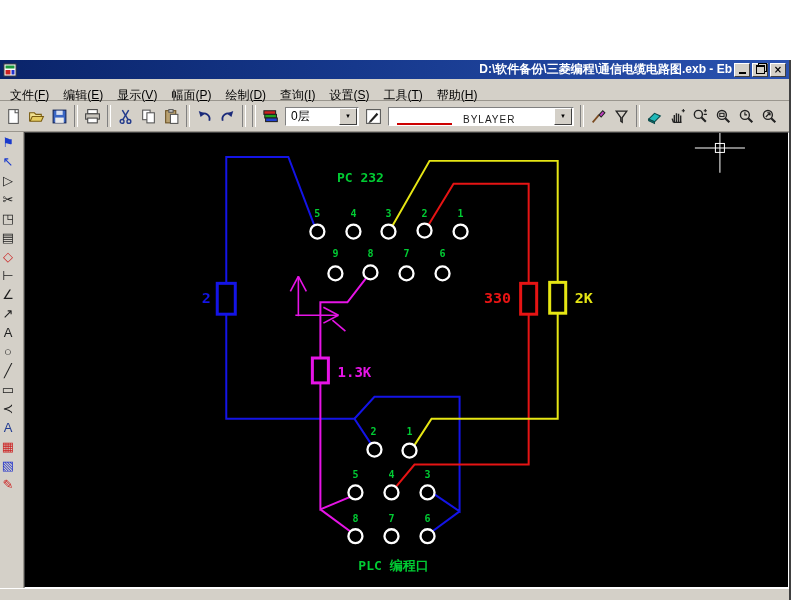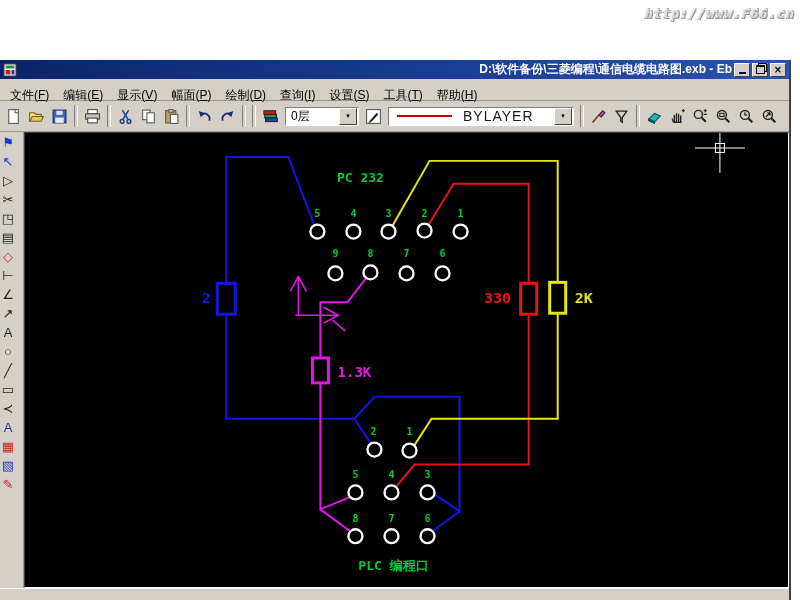--- a/index.html
+++ b/index.html
@@ -22,41 +22,40 @@
   .g-cls{font:bold 10px "DejaVu Sans",sans-serif;color:#000;line-height:10px;}
   
   .menubar{height:21px;display:flex;align-items:center;padding-left:3px;font-size:12px;color:#000;
     border-bottom:1px solid #9a968e;flex:0 0 auto;}
   .menu-item{padding:2px 7px;margin-top:12px;}
   
   .toolbar{height:30px;display:flex;align-items:center;padding:0 2px;border-bottom:1px solid #9a968e;flex:0 0 auto;}
   .tbtn{width:23px;height:23px;display:flex;align-items:center;justify-content:center;flex:0 0 auto;}
   .sep{width:2px;height:22px;border-left:1px solid #808080;border-right:1px solid #fff;margin:0 3px;flex:0 0 auto;}
   .combo{height:19px;background:#fff;border:1px solid;border-color:#808080 #fff #fff #808080;
-    display:flex;align-items:center;font-size:12px;color:#000;margin:9px 3px;box-sizing:border-box;flex:0 0 auto;}
+    display:flex;align-items:flex-end;font-size:12px;color:#000;margin:9px 3px;box-sizing:border-box;flex:0 0 auto;}
   .combo-text{flex:1;padding-left:5px;white-space:nowrap;overflow:hidden;}
   .combo-arrow{width:16px;height:15px;background:#d4d0c8;border:1px solid;border-color:#fff #404040 #404040 #fff;
     display:flex;align-items:center;justify-content:center;font-size:6px;color:#000;flex:0 0 auto;margin-right:1px;}
   .line-sample{width:55px;height:2px;background:#cc0000;margin:0 6px 0 8px;flex:0 0 auto;}
-  .bylayer-text{font-size:14px;color:#1a1a1a;letter-spacing:1px;}
+  .bylayer-text{font-size:10px;color:#1a1a1a;letter-spacing:1px;}
   
   .main{flex:1;display:flex;min-height:0;}
   .left-tools{width:23px;background:#d4d0c8;border-right:1px solid #9a968e;overflow:hidden;
     display:flex;flex-direction:column;padding-top:1px;flex:0 0 auto;}
   .ltool{height:19px;width:30px;margin-left:-7px;display:flex;align-items:center;justify-content:center;
     font-size:13px;line-height:19px;flex:0 0 auto;}
   .canvas{flex:1;background:#000;position:relative;border:1px solid;border-color:#404040 #fff #fff #404040;min-width:0;}
   .canvas svg{position:absolute;inset:0;width:100%;height:100%;}
   .statusbar{height:11px;background:#d4d0c8;border-top:1px solid #fff;flex:0 0 auto;}
 </style>
 </head>
 <body>
 
 <div class="desktop">
-  <div class="watermark">http://www.F66.cn</div>
 
   <div class="window">
 
     <div class="titlebar">
       <svg class="app-icon" viewBox="0 0 14 14">
         <rect x="1" y="1" width="12" height="12" fill="#fff" stroke="#404040"></rect>
         <rect x="2.5" y="2.5" width="9" height="3" fill="#1a9a3a"></rect>
         <rect x="2.5" y="7" width="5" height="4.5" fill="#cc2222"></rect>
         <rect x="8.5" y="7" width="3" height="4.5" fill="#2233cc"></rect>
       </svg>

